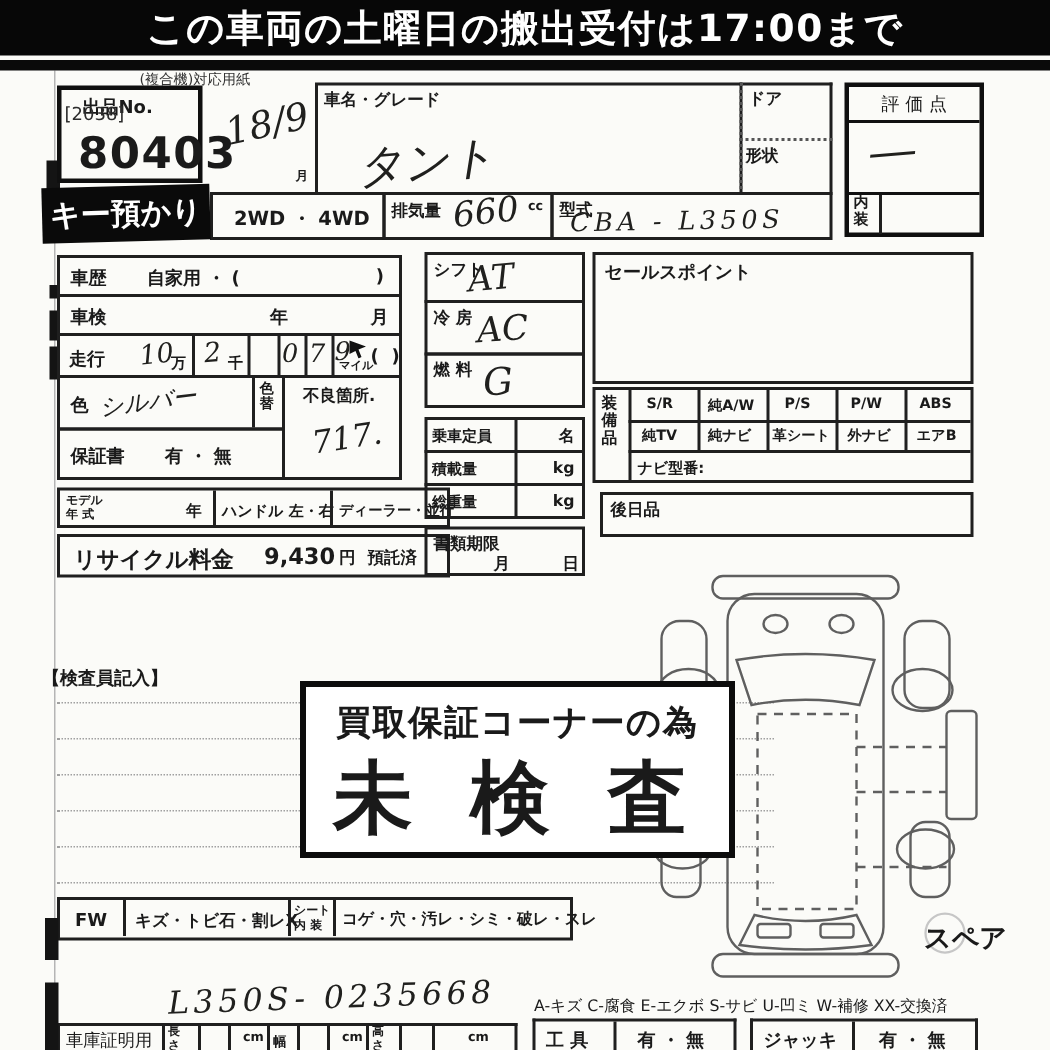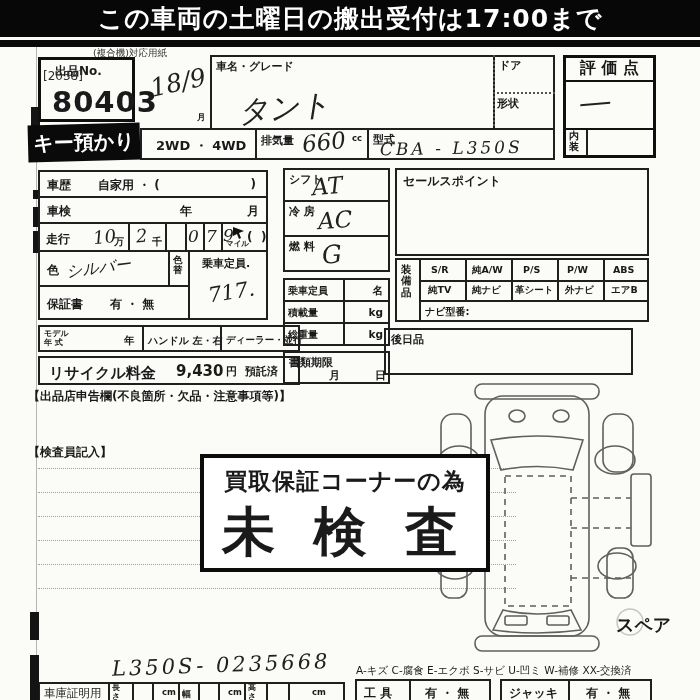--- a/index.html
+++ b/index.html
@@ -76,21 +76,21 @@
     <span class="abs sm" style="right:5px;top:3px;font-size:8.5px">cc</span>
   </div>
   <span class="abs hw" style="left:302px;top:129px;font-size:23px;transform:rotate(-6deg);z-index:2">660</span>
   <div class="bx" style="left:367px;top:128px;width:188px;height:32px">
     <span class="abs lbl11" style="left:4px;top:2px">型式</span>
   </div>
   <span class="abs hw" style="left:380px;top:138px;font-size:17px;letter-spacing:3px;transform:rotate(-1deg);z-index:2">CBA - L350S</span>
 
   <div class="bx3" style="left:563px;top:55px;width:93px;height:103px">
     <div class="abs" style="left:0;top:0;width:87px;height:22px;border-bottom:2px solid #111;text-align:center">
-      <span style="font-size:16px;font-weight:700">評 価 点</span>
+      <span style="font-size:12px;font-weight:400">評 価 点</span>
     </div>
     <span class="abs hw" style="left:14px;top:26px;font-size:30px;transform:rotate(-5deg);letter-spacing:-2px">―</span>
     <div class="abs" style="left:0;top:70px;width:87px;height:28px;border-top:2px solid #111">
       <div class="abs stack" style="left:3px;top:1px;width:13px;font-size:10px">内装</div>
       <div class="vline" style="left:20px;top:0;height:26px"></div>
     </div>
   </div>
 
   <div class="bx" style="left:38px;top:170px;width:230px;height:28px">
     <span class="abs lbl" style="left:7px;top:5px">車歴</span>
@@ -128,21 +128,21 @@
     <span class="abs lbl" style="left:7px;top:10px">色</span>
     <div class="vline" style="left:128px;top:0;height:33px"></div>
     <div class="abs stack" style="left:133px;top:3px;width:14px;font-size:9.5px">色替</div>
   </div>
   <span class="abs hw" style="left:66px;top:258px;font-size:16px;transform:rotate(-7deg);z-index:2">シルバー</span>
   <div class="bx" style="left:38px;top:285px;width:152px;height:35px">
     <span class="abs lbl" style="left:7px;top:9px">保証書</span>
     <span class="abs lbl" style="left:70px;top:9px">有 ・ 無</span>
   </div>
   <div class="bx" style="left:188px;top:250px;width:80px;height:70px">
-    <span class="abs lbl11" style="left:12px;top:4px">乗車定員.</span>
+    <span class="abs lbl11" style="left:12px;top:4px">不良箇所.</span>
   </div>
   <span class="abs hw" style="left:208px;top:280px;font-size:21px;transform:rotate(-9deg);z-index:2">717.</span>
 
   <div class="bx" style="left:38px;top:325px;width:262px;height:27px">
     <div class="abs" style="left:4px;top:2px;font-size:8px;font-weight:700;line-height:1.15">
       <div>モデル</div>
       <div>年 式</div>
     </div>
     <span class="abs sm" style="left:84px;top:7px;font-size:10.5px">年</span>
     <div class="vline" style="left:102px;top:0;height:23px"></div>
@@ -150,21 +150,20 @@
     <div class="vline" style="left:180px;top:0;height:23px"></div>
     <span class="abs sm" style="left:186px;top:7px;font-size:9.5px">ディーラー・並行</span>
   </div>
 
   <div class="bx" style="left:38px;top:356px;width:262px;height:29px;border-width:2.5px">
     <span class="abs" style="left:9px;top:6px;font-size:15px;font-weight:700;white-space:nowrap">リサイクル料金</span>
     <span class="abs" style="left:136px;top:4px;font-size:15px;font-weight:700">9,430</span>
     <span class="abs lbl11" style="left:186px;top:6px">円</span>
     <span class="abs lbl11" style="left:205px;top:6px">預託済</span>
   </div>
-  <span class="abs" style="left:28px;top:388px;font-size:12px;font-weight:700;white-space:nowrap">【出品店申告欄(不良箇所・欠品・注意事項等)】</span>
 
   <div class="bx" style="left:283px;top:168px;width:107px;height:34px">
     <span class="abs lbl11" style="left:4px;top:2px">シフト</span>
   </div>
   <span class="abs hw" style="left:312px;top:173px;font-size:23px;transform:rotate(-5deg);z-index:2">AT</span>
   <div class="bx" style="left:283px;top:200px;width:107px;height:37px">
     <span class="abs lbl11" style="left:4px;top:2px">冷 房</span>
   </div>
   <span class="abs hw" style="left:318px;top:207px;font-size:23px;transform:rotate(-4deg);z-index:2">AC</span>
   <div class="bx" style="left:283px;top:235px;width:107px;height:37px">
@@ -213,21 +212,21 @@
     <span class="abs sm" style="left:170px;top:4px">P/W</span>
     <span class="abs sm" style="left:216px;top:4px">ABS</span>
     <span class="abs sm" style="left:31px;top:24px">純TV</span>
     <span class="abs sm" style="left:75px;top:24px">純ナビ</span>
     <span class="abs sm" style="left:118px;top:24px">革シート</span>
     <span class="abs sm" style="left:168px;top:24px">外ナビ</span>
     <span class="abs sm" style="left:214px;top:24px">エアB</span>
     <span class="abs sm" style="left:28px;top:45px;font-size:10px">ナビ型番:</span>
   </div>
 
-  <div class="bx" style="left:384px;top:328px;width:249px;height:47px">
+  <div class="bx" style="left:400px;top:328px;width:249px;height:30px">
     <span class="abs lbl11" style="left:5px;top:2px">後日品</span>
   </div>
 
   <span class="abs" style="left:28px;top:444px;font-size:12px;font-weight:700;white-space:nowrap;z-index:1">【検査員記入】</span>
   <div class="dotline" style="left:38px;top:468px;width:478px"></div>
   <div class="dotline" style="left:38px;top:492px;width:478px"></div>
   <div class="dotline" style="left:38px;top:516px;width:478px"></div>
   <div class="dotline" style="left:38px;top:540px;width:478px"></div>
   <div class="dotline" style="left:38px;top:564px;width:478px"></div>
   <div class="dotline" style="left:38px;top:588px;width:478px"></div>
@@ -261,20 +260,32 @@
     </g>
     <circle cx="205" cy="244" r="13" fill="none" stroke="#c6c6c6" stroke-width="1.5"></circle>
   </svg>
   <span class="abs" style="left:616px;top:613px;font-size:18px;font-weight:700;z-index:1">スペア</span>
 
   <div class="stamp">
     <div class="l1">買取保証コーナーの為</div>
     <div class="l2">未 検 査</div>
   </div>
 
+  <div class="bx" style="left:38px;top:598px;width:344px;height:29px;border-width:2.5px">
+    <span class="abs lbl" style="left:10px;top:6px">FW</span>
+    <div class="vline" style="left:42px;top:0;height:24px"></div>
+    <span class="abs lbl11" style="left:50px;top:6px">キズ・トビ石・割レX</span>
+    <div class="vline" style="left:152px;top:0;height:24px"></div>
+    <div class="abs" style="left:156px;top:2px;font-size:8px;font-weight:700;line-height:1.2">
+      <div>シート</div>
+      <div>内 装</div>
+    </div>
+    <div class="vline" style="left:182px;top:0;height:24px"></div>
+    <span class="abs lbl11" style="left:188px;top:6px;font-size:10.5px">コゲ・穴・汚レ・シミ・破レ・スレ</span>
+  </div>
 
 
   <span class="abs hw" style="left:112px;top:653px;font-size:21px;letter-spacing:3px;transform:rotate(-2deg);z-index:2">L350S- 0235668</span>
 
   <div class="bx" style="left:38px;top:682px;width:307px;height:18px;border-width:2.5px;border-bottom:none">
     <span class="abs" style="left:4px;top:2px;font-size:11.5px;font-weight:400;white-space:nowrap">車庫証明用</span>
     <div class="vline" style="left:68px;top:0;height:18px"></div>
     <div class="abs stack" style="left:72px;top:0;width:10px;font-size:8px">長さ</div>
     <div class="vline" style="left:92px;top:0;height:18px"></div>
     <div class="vline" style="left:112px;top:0;height:18px"></div>

